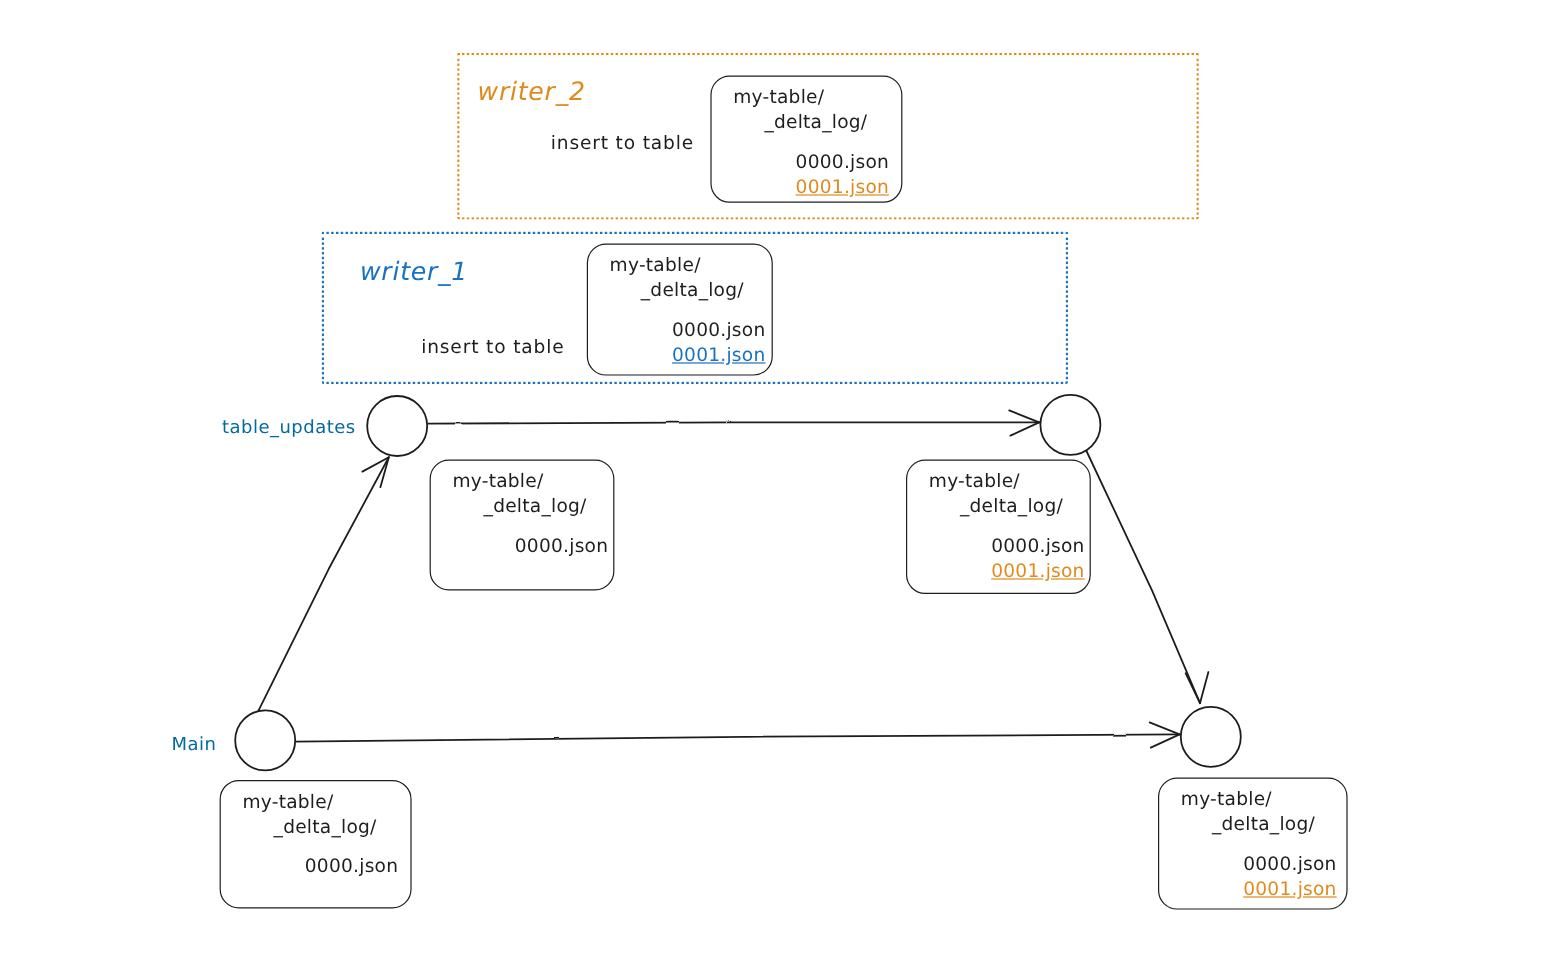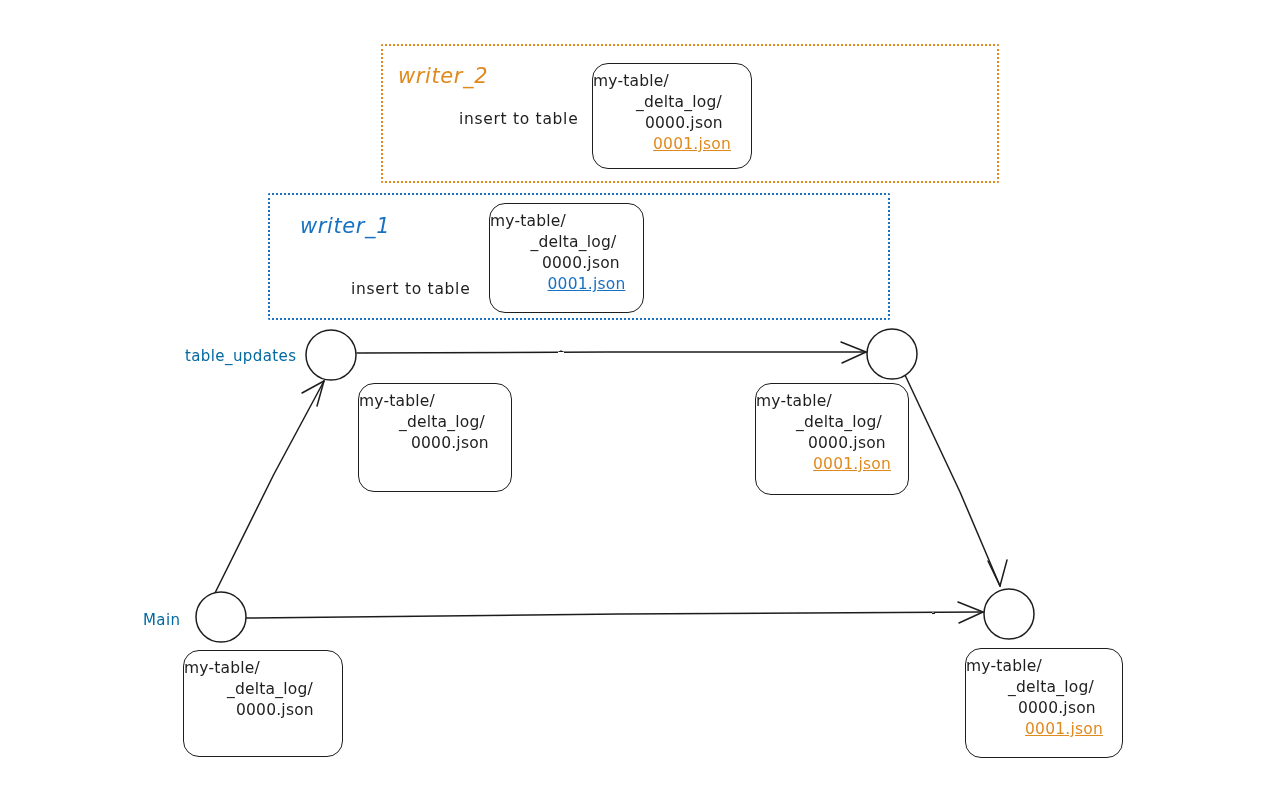--- a/index.html
+++ b/index.html
@@ -71,34 +71,34 @@
     text-align: right;
   }
 
   
   .card {
     position: absolute;
     box-sizing: border-box;
     border: 1.4px solid #1e1e1e;
     border-radius: 16px;
     background: #ffffff;
-    padding: 7px 12px 8px 0;
+    padding: 7px 12px 8px 18px;
   }
   .card .line {
     font-family: "DejaVu Sans", sans-serif;
     font-size: 15.5px;
     line-height: 1.36;
     white-space: pre;
     color: #1e1e1e;
     letter-spacing: .2px;
     display: block;
   }
   .card .line.l0 { text-align: left;  padding-left: 0; }
-  .card .line.l1 { text-align: center;  padding-left: 26px; }
-  .card .line.l2 { text-align: left;  padding-left: 52px; }
+  .card .line.l1 { text-align: left;  padding-left: 26px; }
+  .card .line.l2 { text-align: left;  padding-left: 52px; margin-top: 12px; }
   .card .line.l3 { text-align: center;  padding-left: 52px; text-decoration: underline; }
   .card .line.accent-orange { color: #e08a1e; }
   .card .line.accent-blue   { color: #1971c2; }
 
   .node-hit {
     position: absolute;
     border-radius: 50%;
     background: transparent;
   }
 </style>

